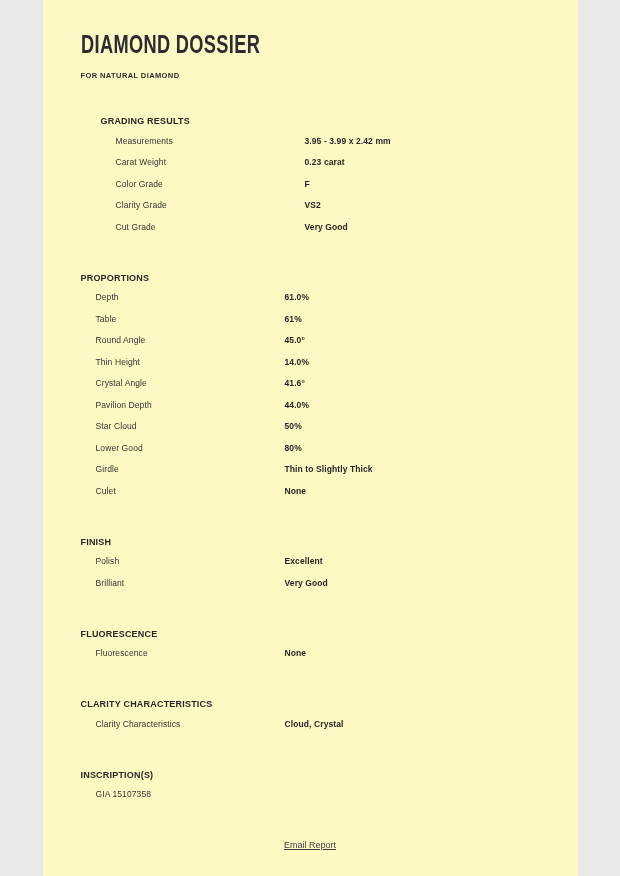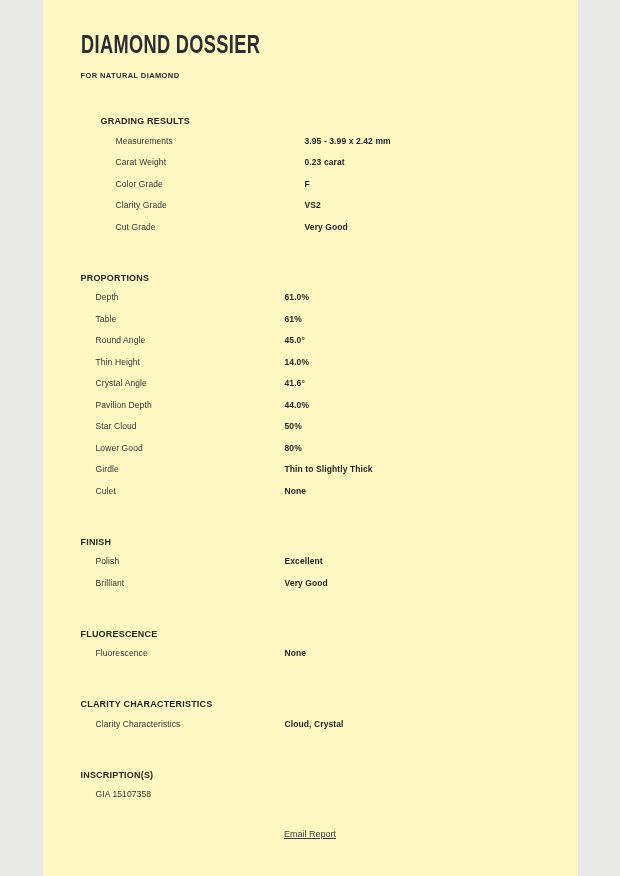--- a/index.html
+++ b/index.html
@@ -66,21 +66,21 @@
   .row .value {
     font-size: 8.5px;
     font-weight: 700;
     color: #262626;
     letter-spacing: 0.1px;
   }
   
   .footer { text-align: center; }
   .email-link {
     display: inline-block;
-    margin-top: 24px;
+    margin-top: 35px;
     font-size: 9px;
     color: #3d3d3d;
     text-decoration: underline;
     cursor: pointer;
   }
   .grading-scale {
     margin-top: 41px;
     font-size: 10px;
     font-weight: 700;
     letter-spacing: 0.4px;

